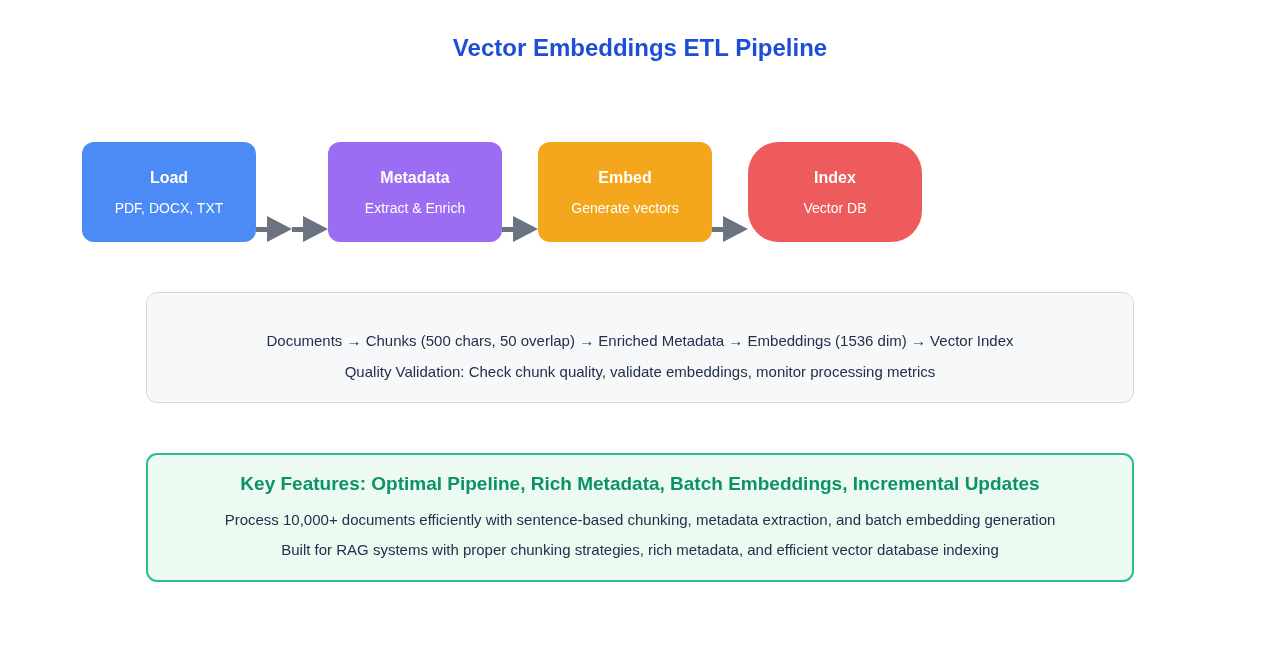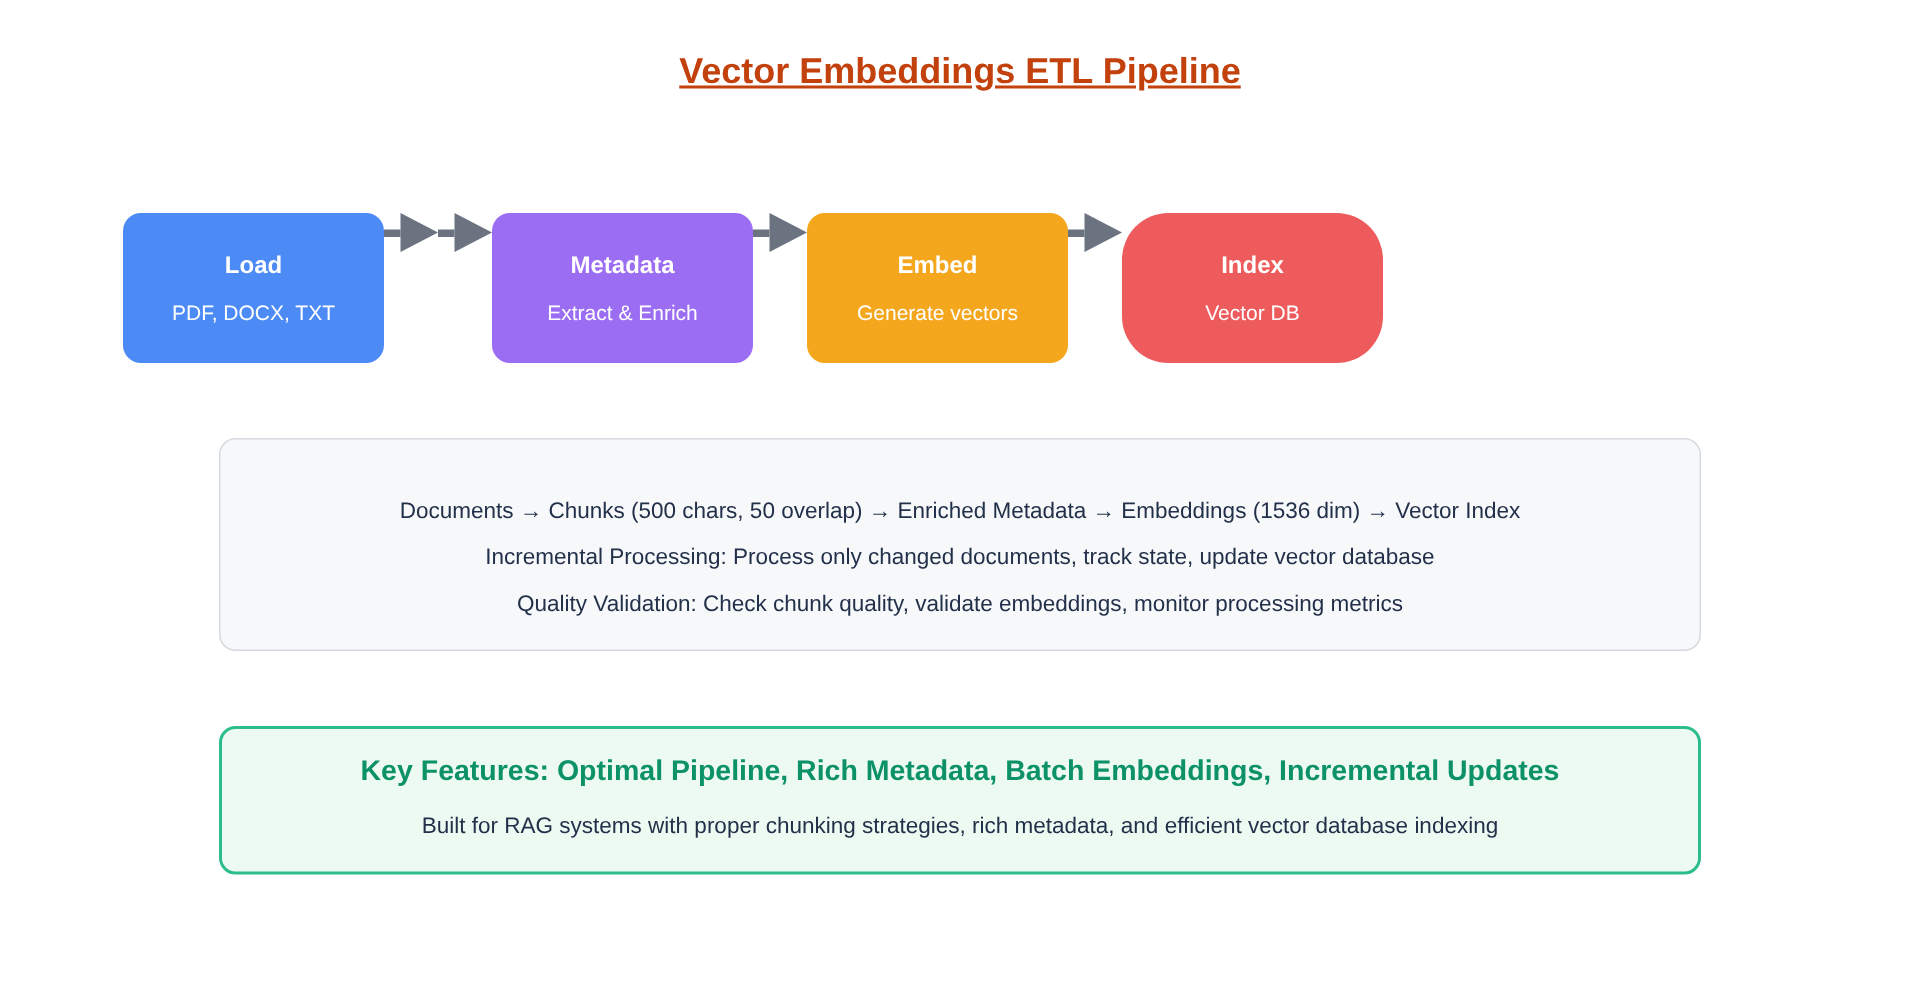--- a/index.html
+++ b/index.html
@@ -8,21 +8,21 @@
     width: 1280px; height: 660px; background: #ffffff;
     font-family: "Liberation Sans", sans-serif;
     overflow: hidden;
   }
   .page-title {
     margin: 34px 0 0 0; text-align: center;
     font-size: 24px; font-weight: bold; color: #1f2a3d;
   }
   .pipeline {
     margin-top: 80px; padding-left: 82px;
-    display: flex; align-items: flex-start; justify-content: flex-start;
+    display: flex; align-items: flex-end; justify-content: flex-start;
   }
   .stage {
     width: 174px; height: 100px; border-radius: 12px;
     color: #ffffff; display: flex; flex-direction: column;
     align-items: center; justify-content: center; flex: 0 0 auto;
   }
   .stage-title { font-size: 16px; font-weight: bold; line-height: 19px; }
   .stage-sub   { font-size: 14px; line-height: 17px; margin-top: 13px; }
   .arrow {
     width: 36px; height: 26px; flex: 0 0 auto;
@@ -63,21 +63,21 @@
   }
   .panel-features .lines { margin-top: 10px; }
   .panel-features .lines p {
     margin: 0; text-align: center;
     font-size: 15px; line-height: 30px; color: #22304a;
   }
 </style>
 </head>
 <body>
 
-<h1 class="page-title" style="color: #c2410c; text-decoration: underline;">Vector Embeddings ETL Pipeline</h1>
+<h1 class="page-title" style="color: #1d4ed8;">Vector Embeddings ETL Pipeline</h1>
 
 <div class="pipeline">
   <div class="stage" style="background: rgb(76, 139, 245);">
     <div class="stage-title">Load</div>
     <div class="stage-sub">PDF, DOCX, TXT</div>
   </div>
   <div class="arrow">
     <span class="arrow-line" style="background: rgb(107, 114, 128);"></span>
     <span class="arrow-head" style="border-left-color: rgb(107, 114, 128);"></span>
   </div>
@@ -103,23 +103,23 @@
   </div>
   <div class="stage" style="background: rgb(238, 91, 92); border-radius: 31px;">
     <div class="stage-title">Index</div>
     <div class="stage-sub">Vector DB</div>
   </div>
 </div>
 
 <section class="panel panel-details" style="background: rgb(247, 248, 250); border-color: rgb(214, 218, 222);">
   <div class="lines">
     <p>Documents → Chunks (500 chars, 50 overlap) → Enriched Metadata → Embeddings (1536 dim) → Vector Index</p>
-    <p>Incremental Processing: Process only changed documents, track state, update vector database</p>
     <p>Quality Validation: Check chunk quality, validate embeddings, monitor processing metrics</p>
   </div>
 </section>
 
 <section class="panel panel-features" style="background: rgb(237, 250, 242); border-color: rgb(43, 189, 139);">
   <h2 style="color: rgb(13, 146, 104);">Key Features: Optimal Pipeline, Rich Metadata, Batch Embeddings, Incremental Updates</h2>
   <div class="lines">
+    <p>Process 10,000+ documents efficiently with sentence-based chunking, metadata extraction, and batch embedding generation</p>
     <p>Built for RAG systems with proper chunking strategies, rich metadata, and efficient vector database indexing</p>
   </div>
 </section>
 
 </body></html>

